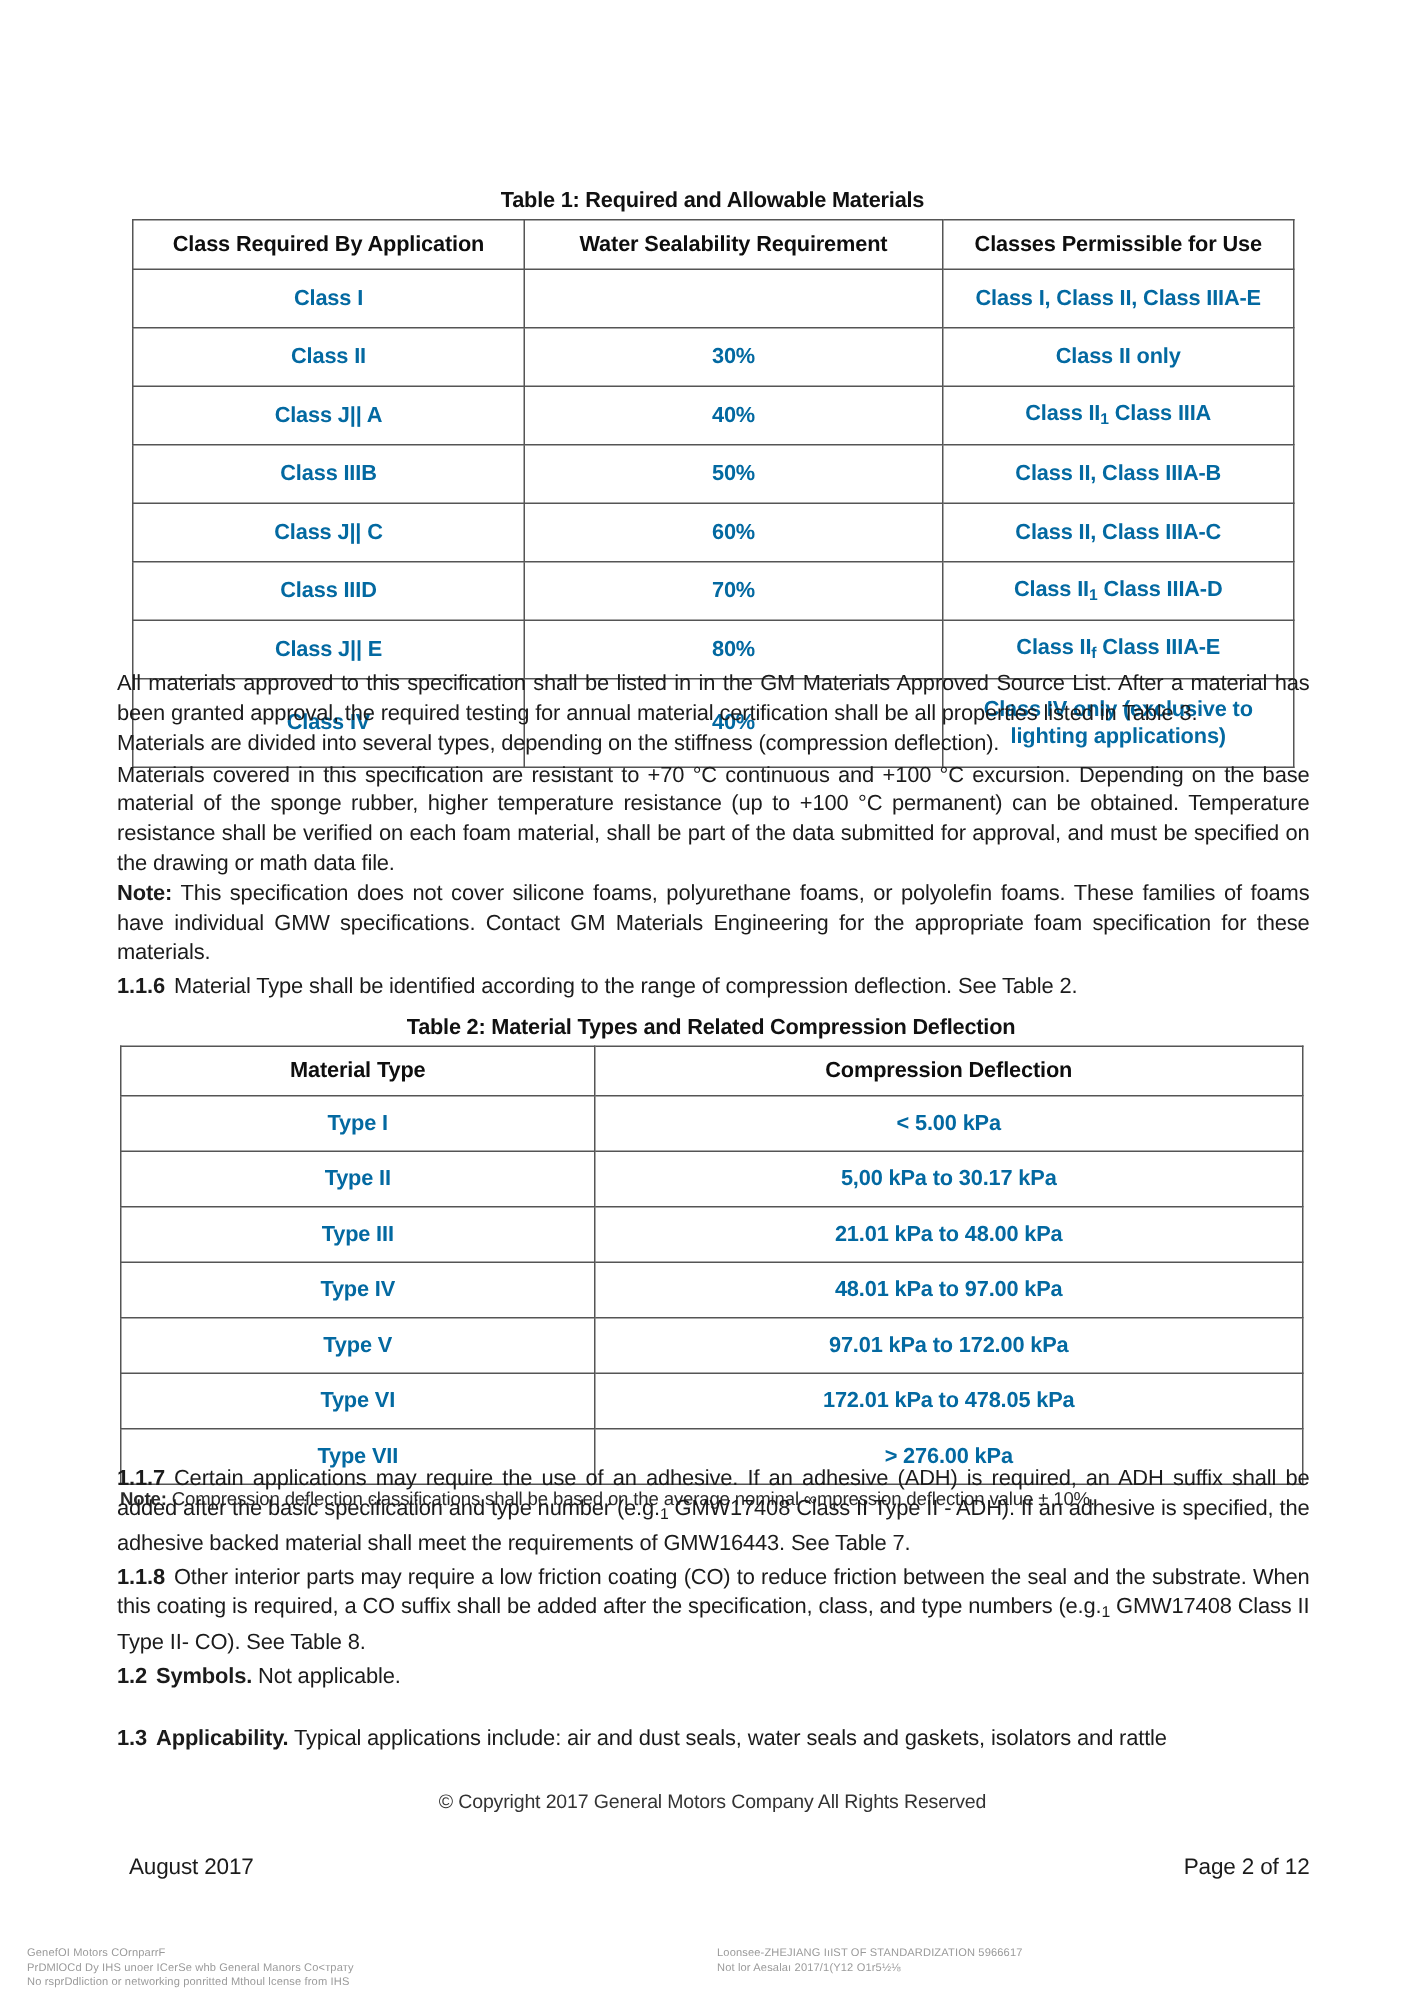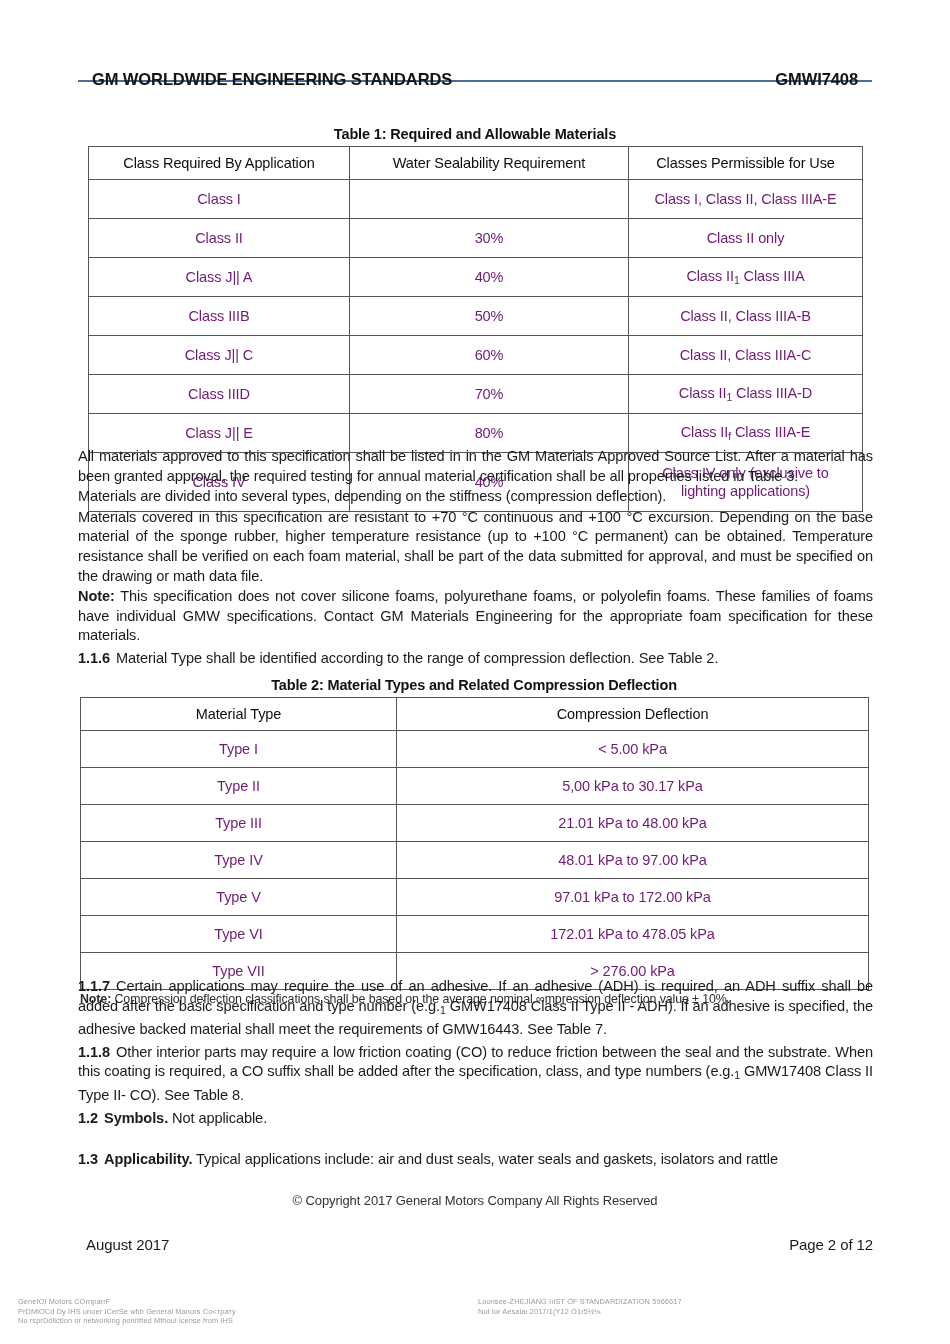--- a/index.html
+++ b/index.html
@@ -65,27 +65,27 @@
   table.doc-table {
     border-collapse: collapse;
     width: 100%;
     table-layout: fixed;
   }
   table.doc-table td, table.doc-table th {
     border: 1px solid #555;
     text-align: center;
     vertical-align: middle;
     font-size: 14.5px;
-    font-weight: normal;
-    color: #701a75;
+    font-weight: bold;
+    color: #0369a1;
     padding: 7px 4px;
     letter-spacing: -0.1px;
   }
   table.doc-table th {
-    font-weight: normal;
+    font-weight: bold;
     padding: 8px 16px;
     color: #0e0e0e;
   }
 
   
   #table1-block {
     position: absolute;
     top: 126px;
     left: 88px;
     width: 774px;
@@ -182,25 +182,20 @@
     white-space: pre;
   }
   #scan-left { top: 1297px; left: 18px; }
   #scan-right { top: 1297px; left: 478px; }
 </style>
 </head>
 <body>
 
 <div class="page">
 
-  <div class="doc-header">
-    <div class="rule"></div>
-    <div class="h-left">GM WORLDWIDE ENGINEERING STANDARDS</div>
-    <div class="h-right">GMWI7408</div>
-  </div>
 
   <div id="table1-block">
     <div class="table-caption">Table 1: Required and Allowable Materials</div>
     <table class="doc-table" id="table1">
       <colgroup>
           <col class="c1">
           <col class="c2">
           <col class="c3">
         </colgroup>
       <thead>

